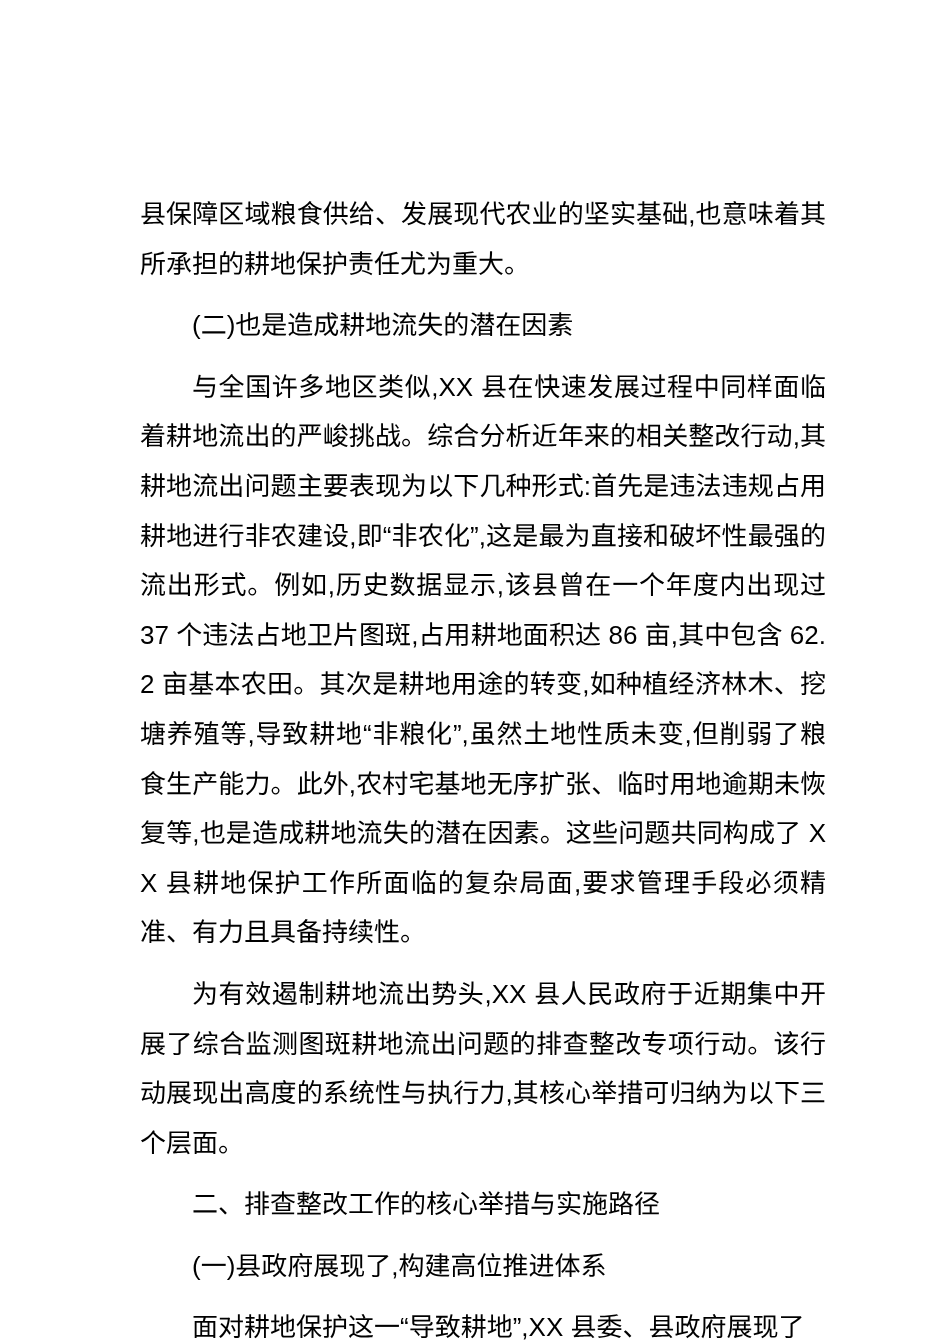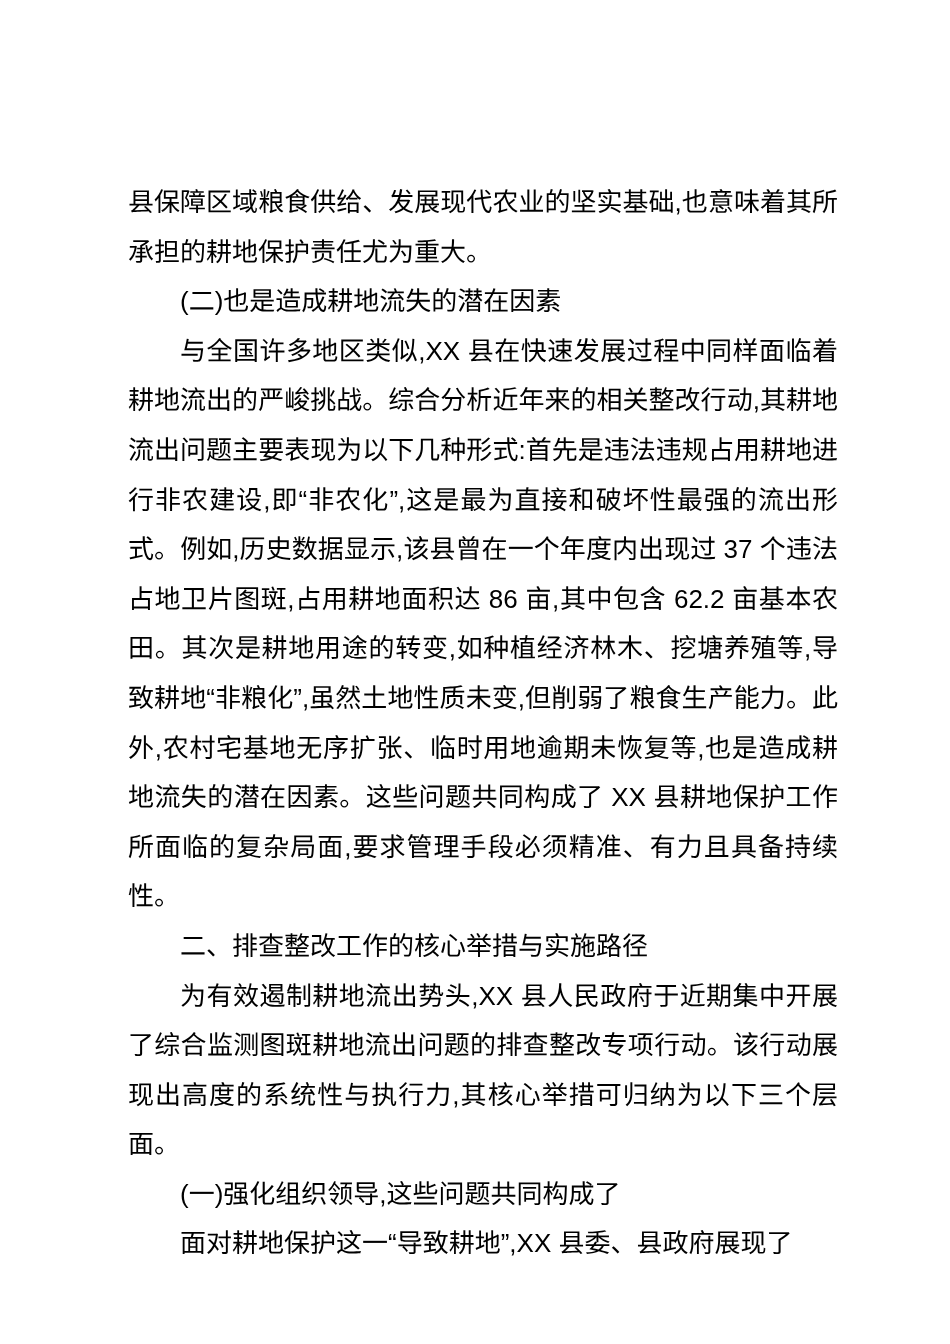--- a/index.html
+++ b/index.html
@@ -15,21 +15,21 @@
     overflow: hidden;
     font-family: "Liberation Sans", "DejaVu Sans", sans-serif;
   }
   .content {
     position: absolute;
     left: 128px;
     top: 178px;
     width: 710px;
   }
   .content p {
-    margin: 0;
+    margin: 12px;
     padding: 0;
     font-size: 26px;
     line-height: 49.6px;
     color: #000000;
     text-align: justify;
     text-justify: inter-ideograph;
     letter-spacing: 0;
     word-break: break-all;
   }
   .content p.indent {
@@ -37,18 +37,18 @@
   }
 </style>
 </head>
 <body>
 
 <div class="page">
   <div class="content">
     <p class="no-indent">县保障区域粮食供给、发展现代农业的坚实基础,也意味着其所承担的耕地保护责任尤为重大。</p>
     <p class="indent">(二)也是造成耕地流失的潜在因素</p>
     <p class="indent">与全国许多地区类似,XX 县在快速发展过程中同样面临着耕地流出的严峻挑战。综合分析近年来的相关整改行动,其耕地流出问题主要表现为以下几种形式:首先是违法违规占用耕地进行非农建设,即“非农化”,这是最为直接和破坏性最强的流出形式。例如,历史数据显示,该县曾在一个年度内出现过 37 个违法占地卫片图斑,占用耕地面积达 86 亩,其中包含 62.2 亩基本农田。其次是耕地用途的转变,如种植经济林木、挖塘养殖等,导致耕地“非粮化”,虽然土地性质未变,但削弱了粮食生产能力。此外,农村宅基地无序扩张、临时用地逾期未恢复等,也是造成耕地流失的潜在因素。这些问题共同构成了 XX 县耕地保护工作所面临的复杂局面,要求管理手段必须精准、有力且具备持续性。</p>
+    <p class="indent">为有效遏制耕地流出势头,XX 县人民政府于近期集中开展了综合监测图斑耕地流出问题的排查整改专项行动。该行动展现出高度的系统性与执行力,其核心举措可归纳为以下三个层面。</p>
     <p class="indent">二、排查整改工作的核心举措与实施路径</p>
-    <p class="indent">为有效遏制耕地流出势头,XX 县人民政府于近期集中开展了综合监测图斑耕地流出问题的排查整改专项行动。该行动展现出高度的系统性与执行力,其核心举措可归纳为以下三个层面。</p>
-    <p class="indent">(一)强化组织领导,这些问题共同构成了</p>
+    <p class="indent">(一)县政府展现了,构建高位推进体系</p>
     <p class="indent">面对耕地保护这一“导致耕地”,XX 县委、县政府展现了</p>
   </div>
 </div>
 
 </body></html>

